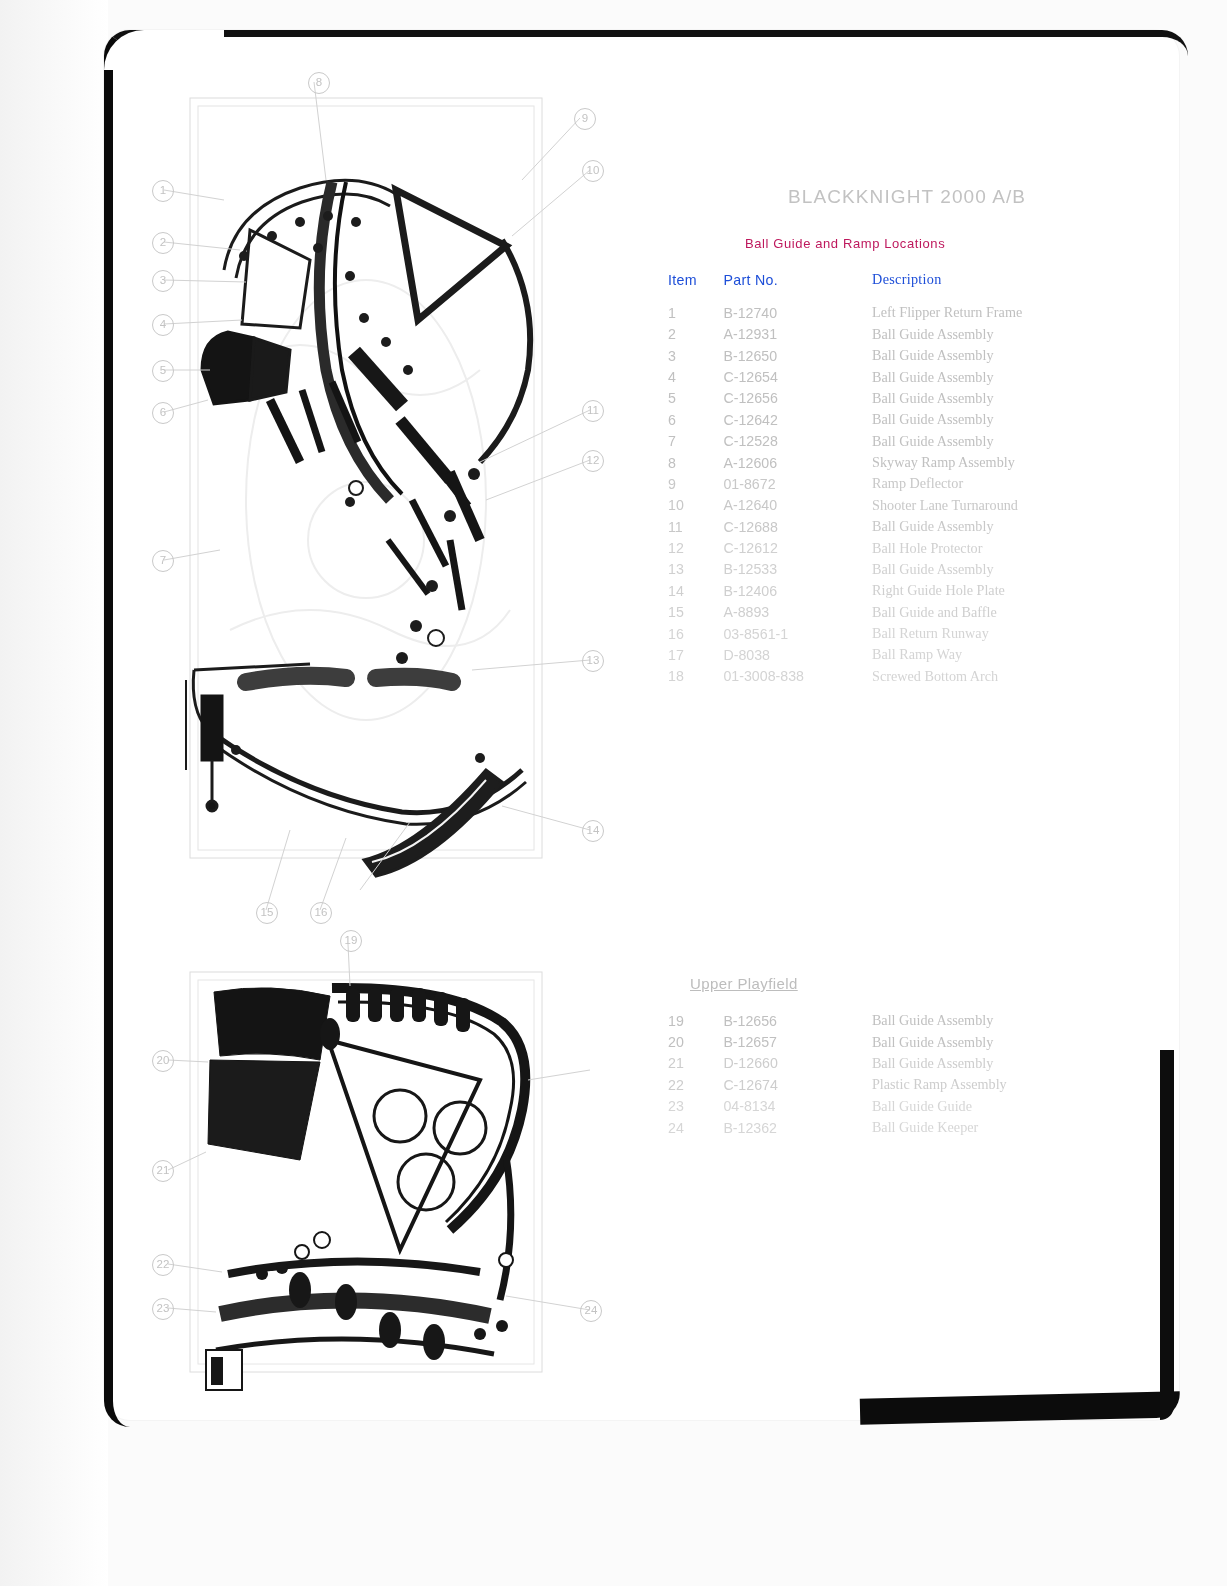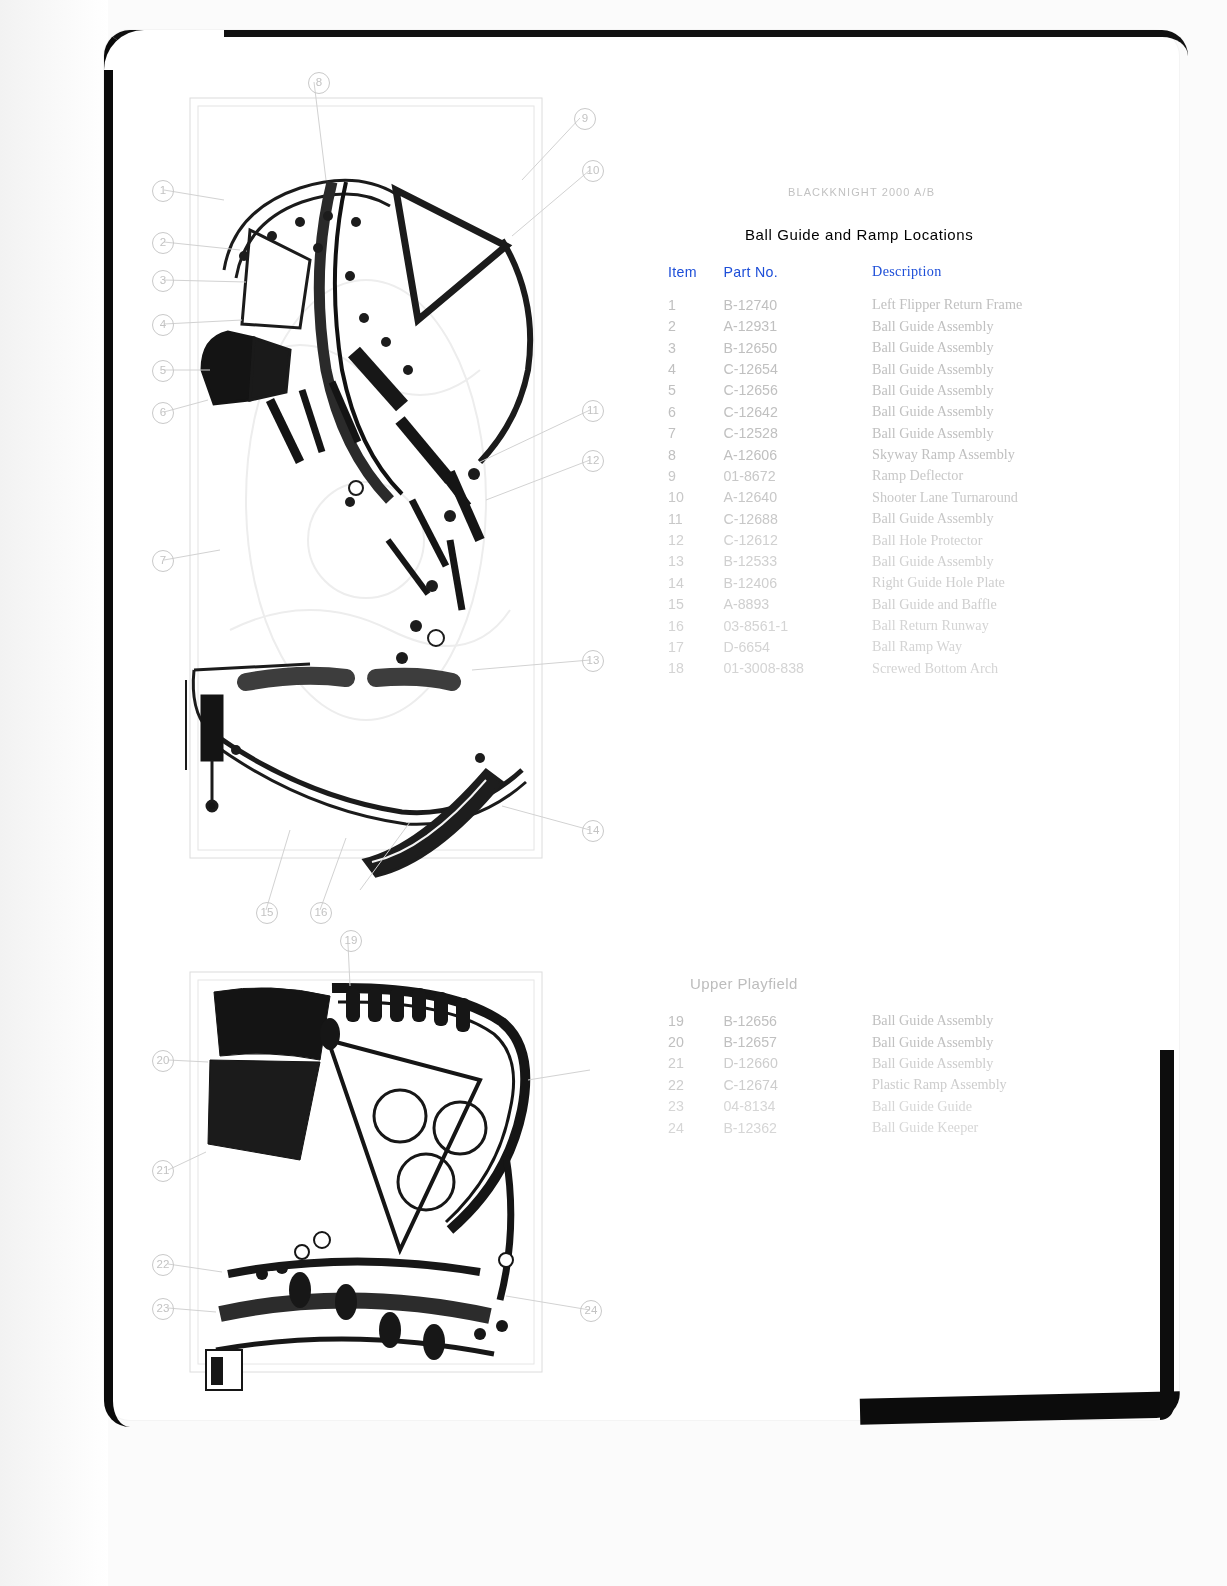--- a/index.html
+++ b/index.html
@@ -70,32 +70,32 @@
     width: 120px; height: 40px;
     background: #ffffff;
     border-top-left-radius: 40px;
   }
   #text-col {
     position: absolute;
     left: 660px; top: 186px;
     width: 470px;
   }
   #doc-title {
-    font-size: 11px;
+    font-size: 19px;
     letter-spacing: 1.1px;
     color: #c2c2c2;
     text-align: left;
     padding-left: 128px;
     white-space: nowrap;
   }
   #doc-subtitle {
     margin-top: 28px;
-    font-size: 15px;
+    font-size: 13px;
     letter-spacing: .6px;
-    color: #000000;
+    color: #be185d;
     padding-left: 85px;
     white-space: nowrap;
   }
   .section-title {
     font-size: 15px;
     letter-spacing: .4px;
     color: #bdbdbd;
     margin-top: 40px;
     padding-left: 30px;
   }
@@ -469,34 +469,34 @@
             <td class="c-part">A-8893</td>
             <td class="c-desc">Ball Guide and Baffle</td>
           </tr>
           <tr>
             <td class="c-item">16</td>
             <td class="c-part">03-8561-1</td>
             <td class="c-desc">Ball Return Runway</td>
           </tr>
           <tr>
             <td class="c-item">17</td>
-            <td class="c-part">D-6654</td>
+            <td class="c-part">D-8038</td>
             <td class="c-desc">Ball Ramp Way</td>
           </tr>
           <tr>
             <td class="c-item">18</td>
             <td class="c-part">01-3008-838</td>
             <td class="c-desc">Screwed Bottom Arch</td>
           </tr>
         </tbody>
     </table>
   </div>
 
   <div id="upper-section">
-    <div class="section-title" style="margin-top:0;">Upper Playfield</div>
+    <div class="section-title" style="margin-top:0;text-decoration:underline;">Upper Playfield</div>
     <table class="parts">
       <tbody id="upper-table">
           <tr>
             <td class="c-item">19</td>
             <td class="c-part">B-12656</td>
             <td class="c-desc">Ball Guide Assembly</td>
           </tr>
           <tr>
             <td class="c-item">20</td>
             <td class="c-part">B-12657</td>

